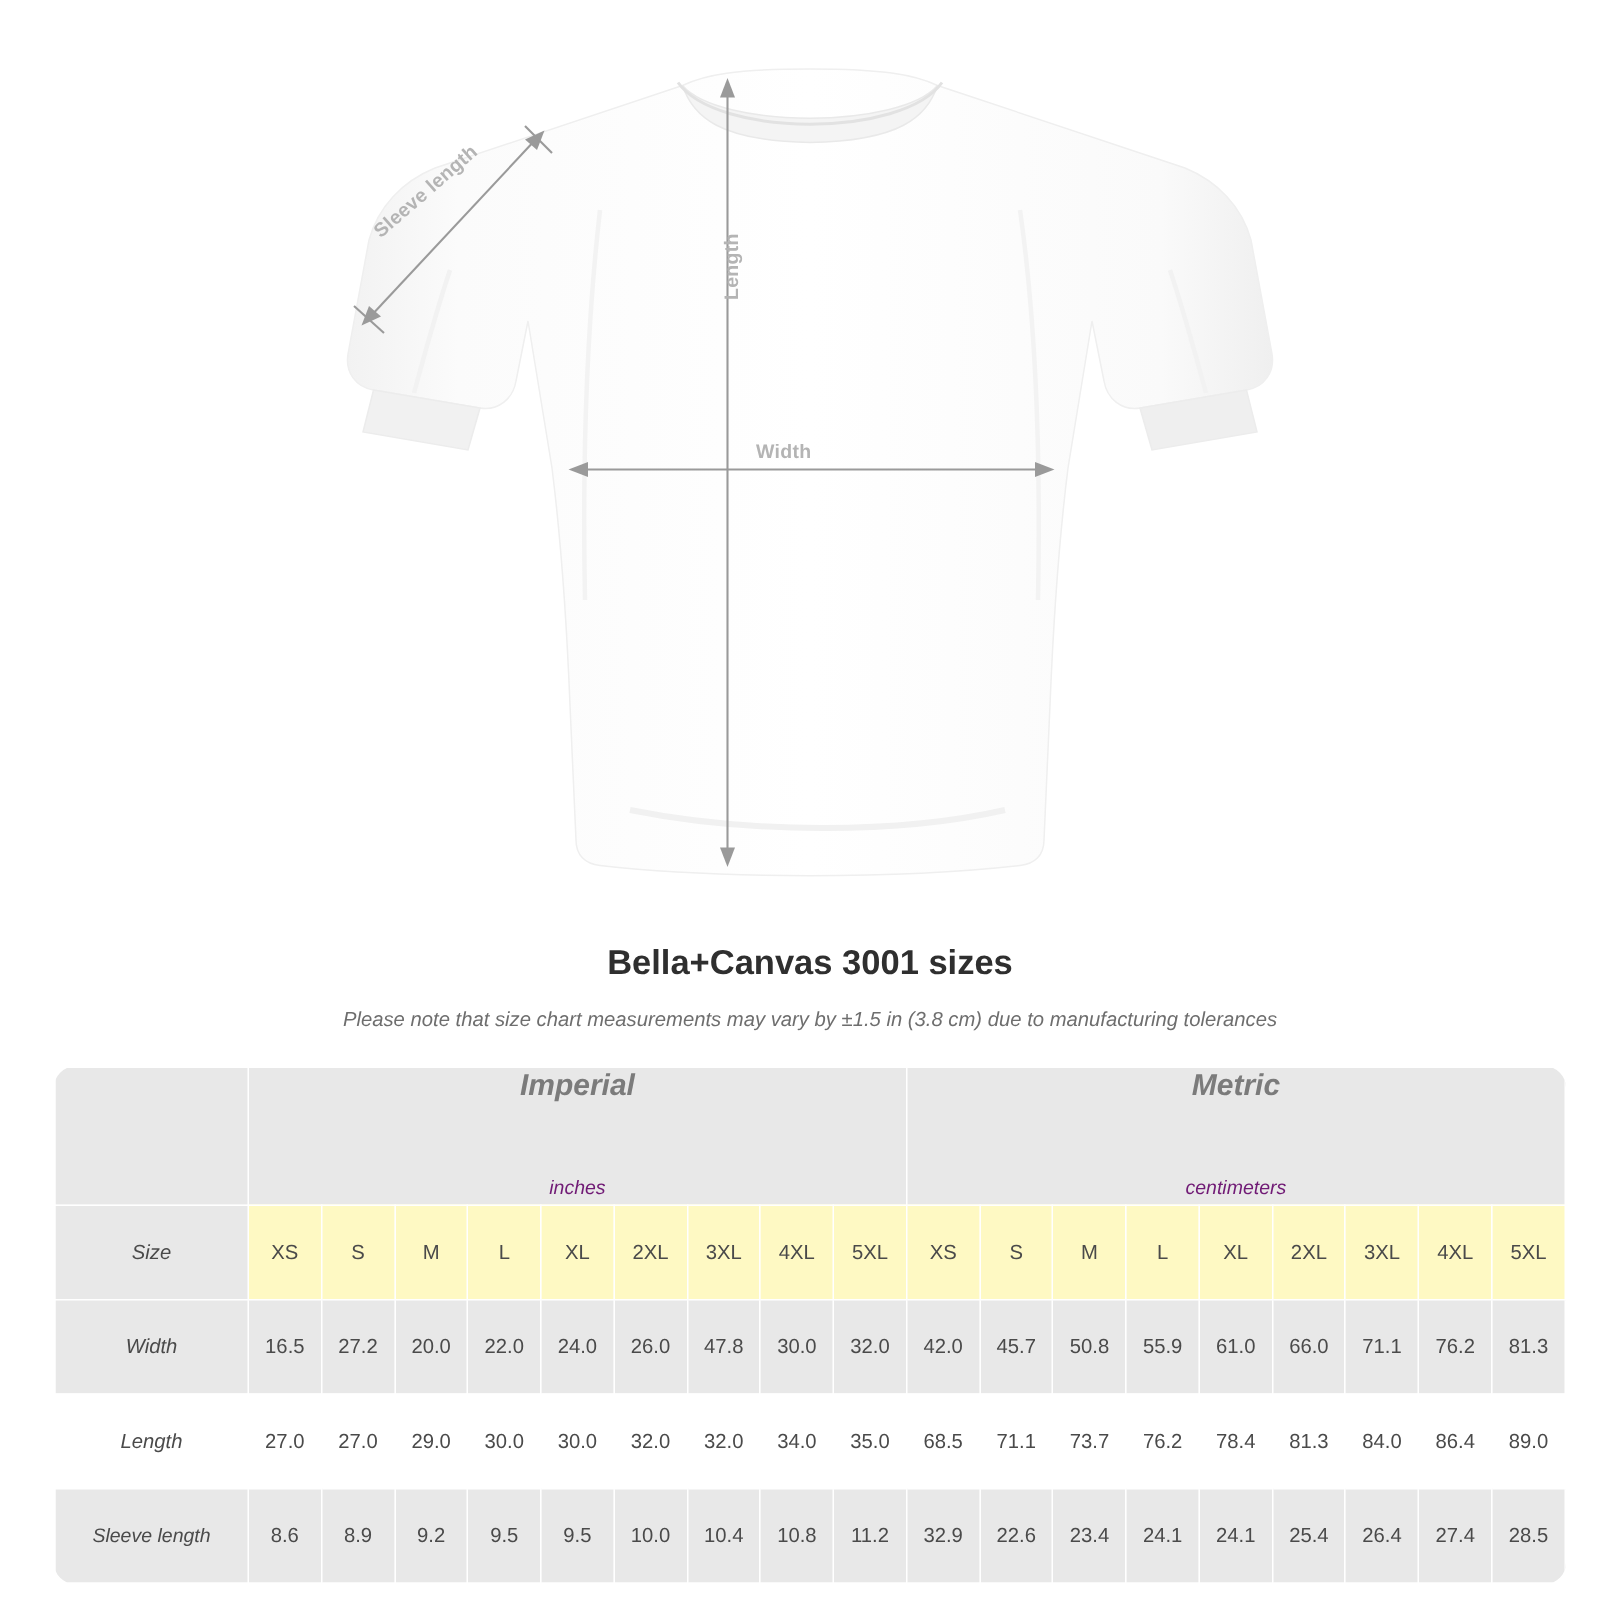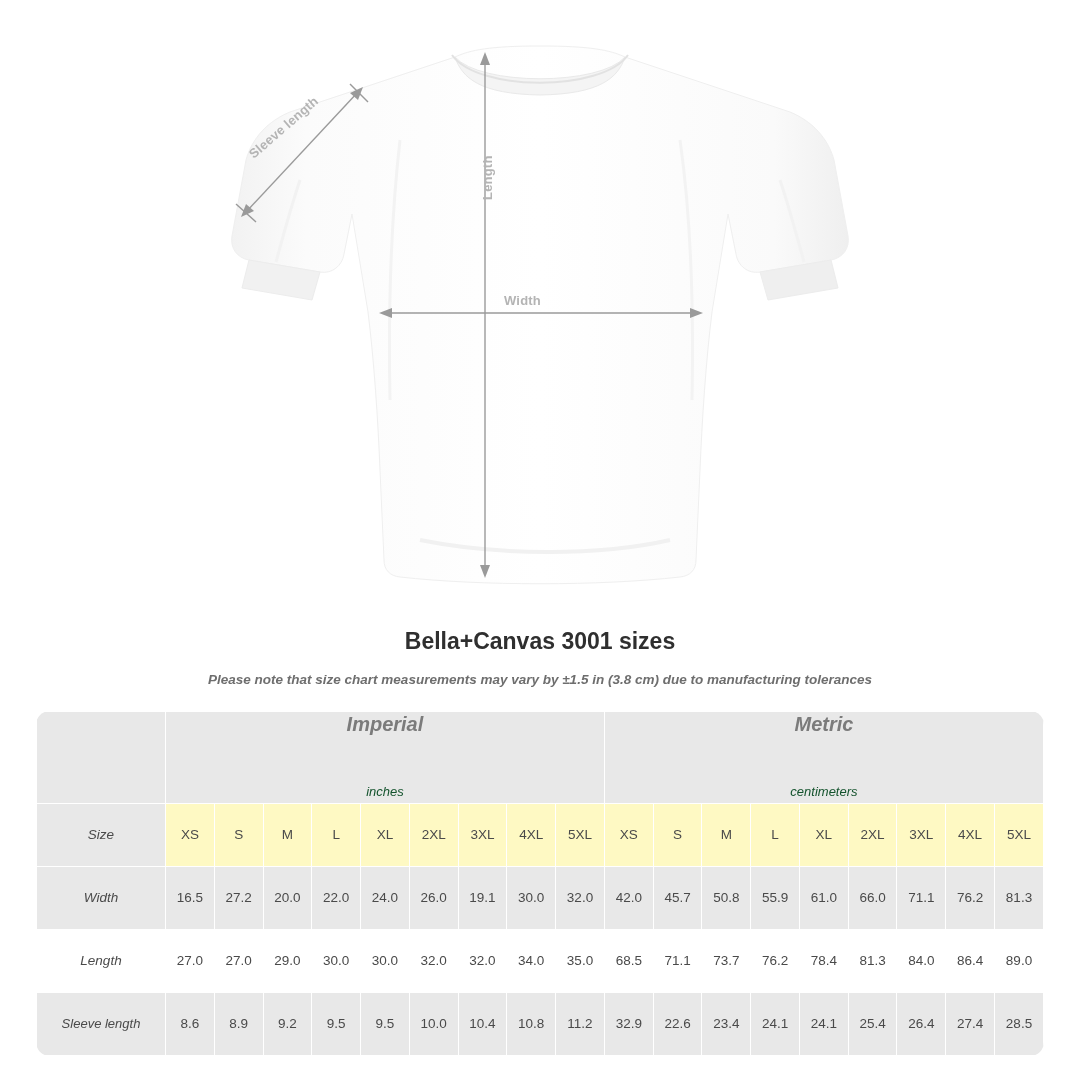--- a/index.html
+++ b/index.html
@@ -63,21 +63,20 @@
     font-size: 23px;
     font-weight: bold;
     color: #2f2f2f;
     margin: 17px;
   }
   .chart-note {
     font-size: 13.5px;
     font-style: italic;
     color: #6e6e6e;
     margin: 11px 0 0 0;
-    font-weight: bold;
   }
 
   
   .table-wrap {
     margin: 24px 36px 0 36px;
     border-radius: 14px;
     overflow: hidden;
     background: #ffffff;
   }
   table.size-table {
@@ -104,21 +103,21 @@
     font-size: 20px;
     font-style: italic;
     font-weight: bold;
     color: #7b7b7b;
     line-height: 1.25;
     text-align: center;
   }
   .unit-head .unit-sub {
     font-size: 13px;
     font-style: italic;
-    color: #14532d;
+    color: #701a75;
     line-height: 1.6;
     margin-top: 45px;
   }
   .corner-cell {
     background: #e8e8e8;
   }
   .row-head {
     background: #e8e8e8;
     font-weight: bold;
     color: #555555;
@@ -282,21 +281,21 @@
       </tr>
 
       <tr class="shaded">
         <td class="row-head first-col">Width</td>
         <td>16.5</td>
         <td>27.2</td>
         <td>20.0</td>
         <td>22.0</td>
         <td>24.0</td>
         <td>26.0</td>
-        <td>19.1</td>
+        <td>47.8</td>
         <td>30.0</td>
         <td>32.0</td>
         <td>42.0</td>
         <td>45.7</td>
         <td>50.8</td>
         <td>55.9</td>
         <td>61.0</td>
         <td>66.0</td>
         <td>71.1</td>
         <td>76.2</td>

